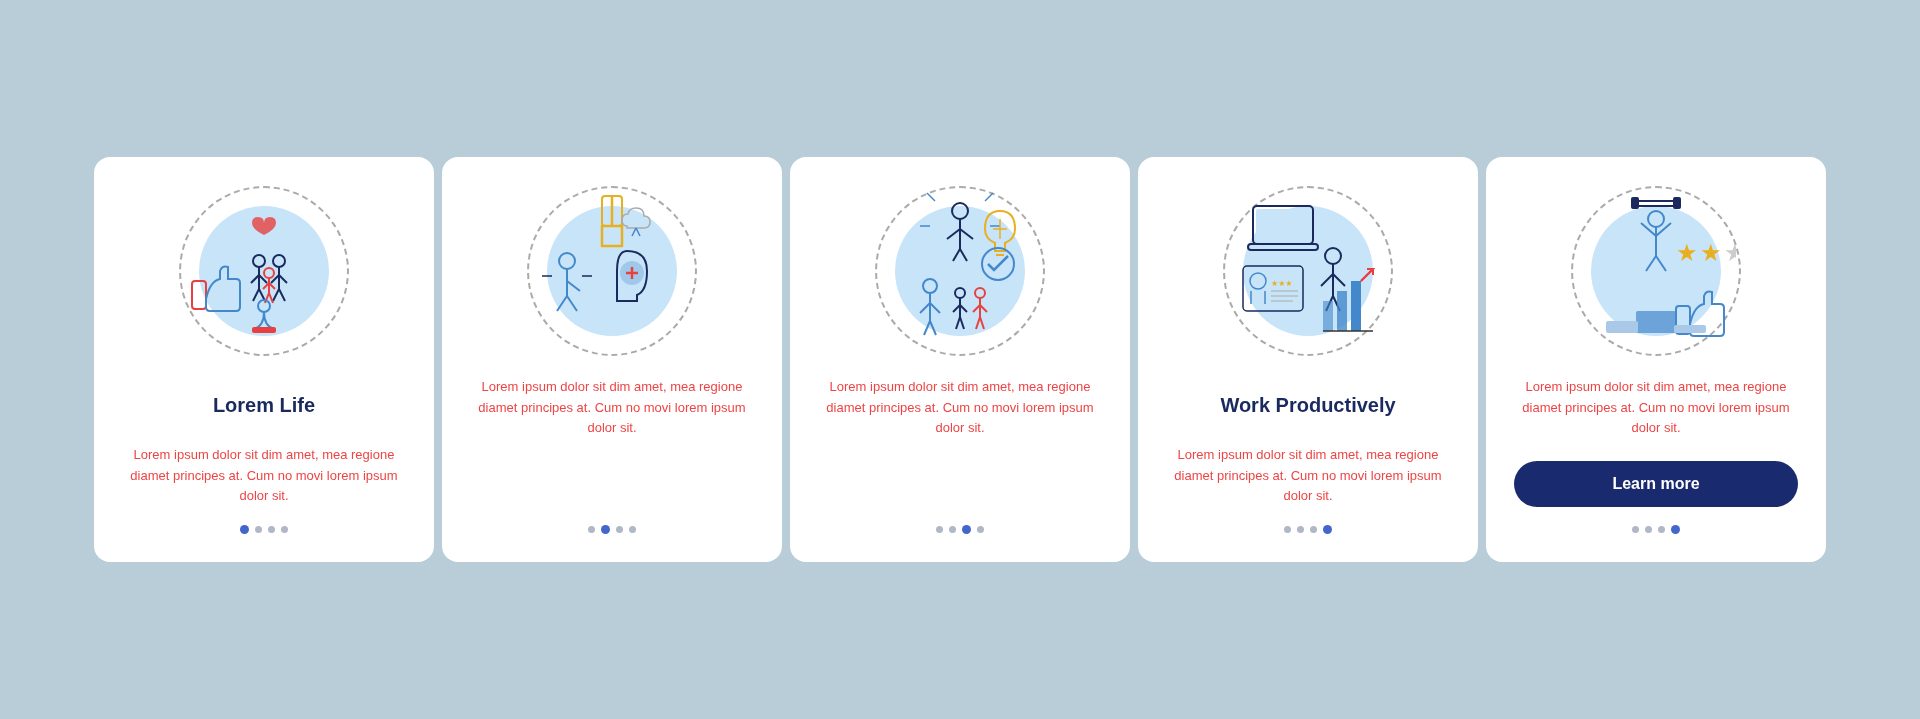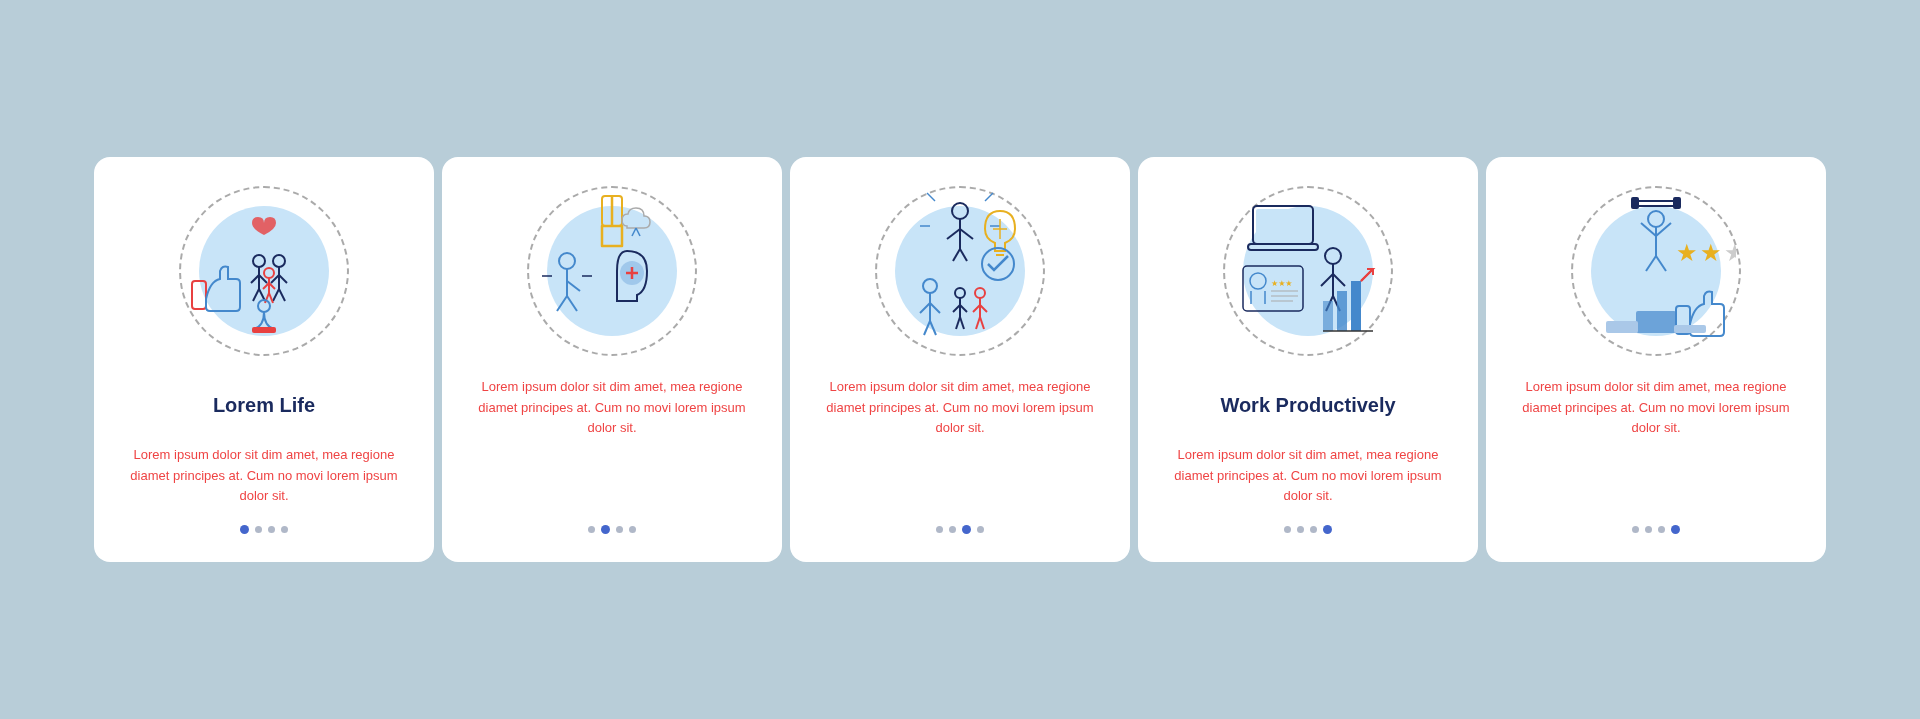--- a/index.html
+++ b/index.html
@@ -392,20 +392,21 @@
 
           <g transform="translate(30,120)">
             <rect x="30" y="0" width="40" height="22" rx="2" fill="#4488cc" opacity="0.7"></rect>
             <rect x="0" y="10" width="32" height="12" rx="2" fill="#aac8e8"></rect>
             <rect x="68" y="14" width="32" height="8" rx="2" fill="#aac8e8"></rect>
           </g>
         </svg>
       </div>
     </div>
     <div class="card-text">Lorem ipsum dolor sit dim amet, mea regione diamet principes at. Cum no movi lorem ipsum dolor sit.</div>
+    <button class="learn-more-btn">Learn more</button>
     <div class="dots">
       <div class="dot"></div>
       <div class="dot"></div>
       <div class="dot"></div>
       <div class="dot active"></div>
     </div>
   </div>
 
 </div>
 

